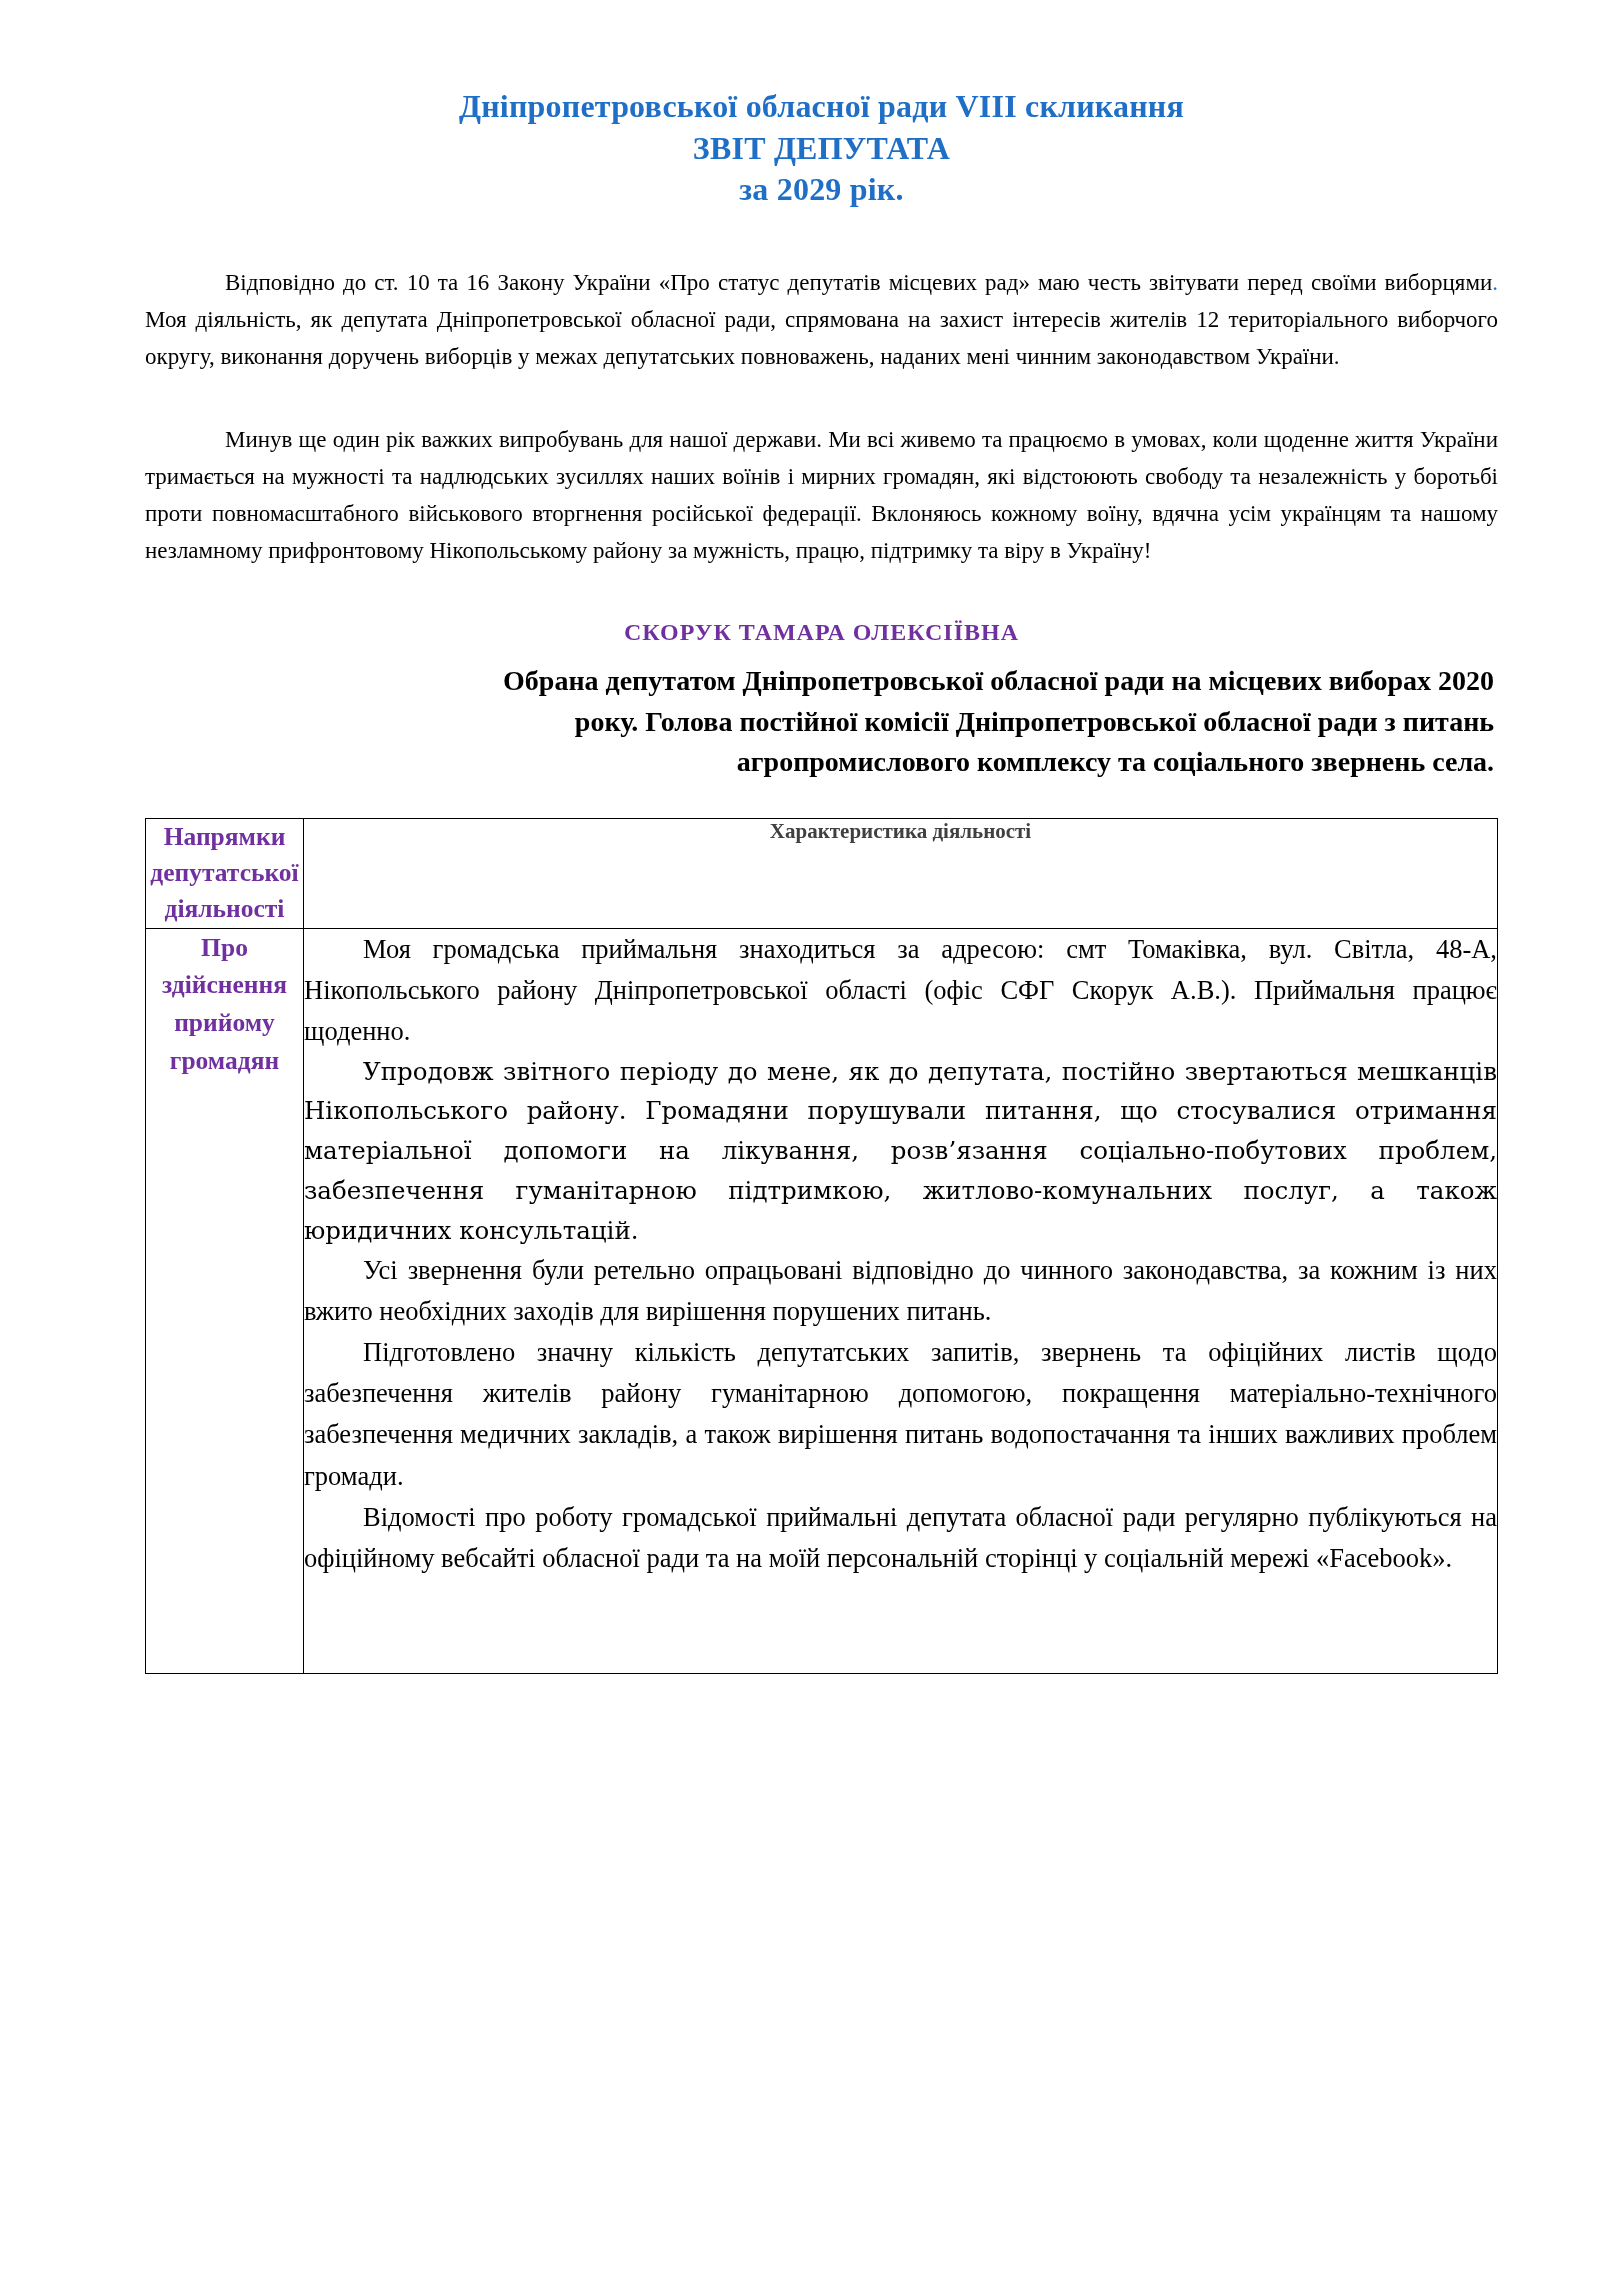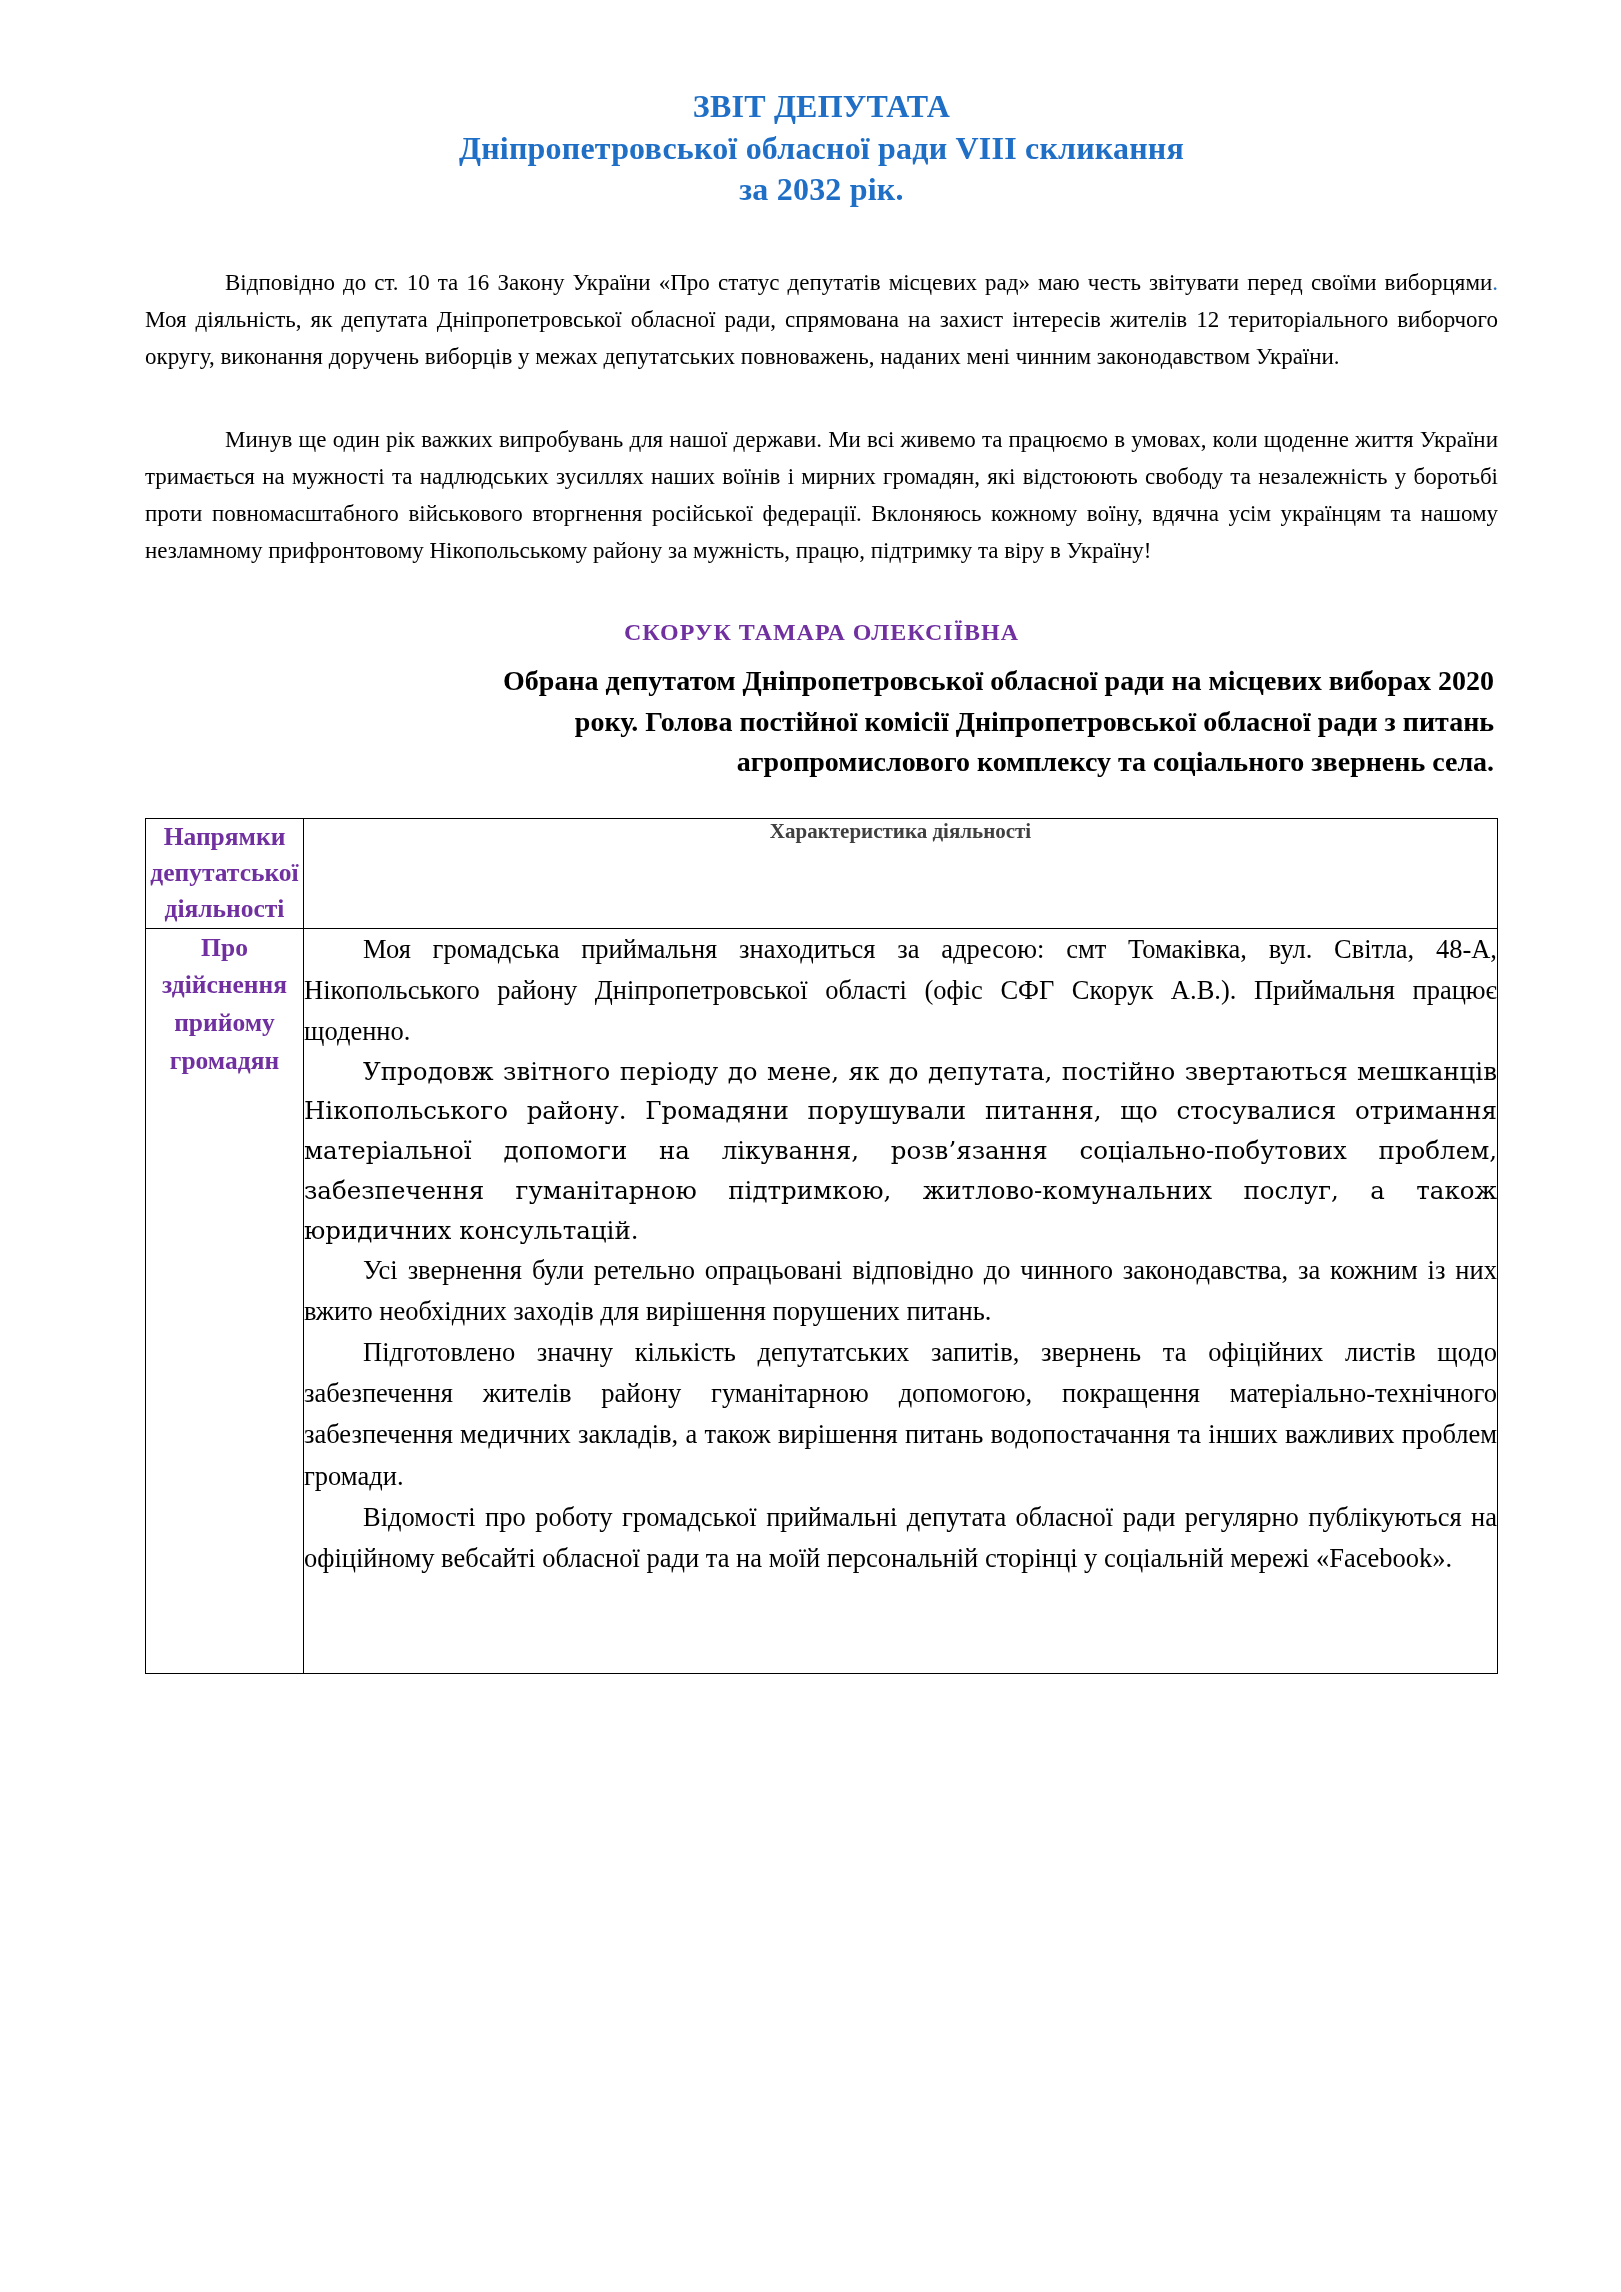--- a/index.html
+++ b/index.html
@@ -145,23 +145,23 @@
     height: 94px;
   }
 </style>
 </head>
 <body>
 
 <div class="page">
   <div class="content">
 
     <div class="title-block">
+      <div class="title-line title-line-2">Дніпропетровської  обласної ради VIII скликання</div>
       <div class="title-line title-line-1">ЗВІТ ДЕПУТАТА</div>
-      <div class="title-line title-line-2">Дніпропетровської  обласної ради VIII скликання</div>
-      <div class="title-line title-line-3">за 2032 рік.</div>
+      <div class="title-line title-line-3">за 2029 рік.</div>
     </div>
 
     <p class="para para-1"><span>Відповідно до ст. 10 та 16 Закону України  «Про статус депутатів місцевих рад» маю честь звітувати перед своїми виборцями</span><span class="blue-dot">.</span><span>  Моя діяльність, як депутата Дніпропетровської обласної ради, спрямована на захист інтересів жителів 12 територіального виборчого округу, виконання доручень виборців у межах  депутатських повноважень, наданих мені чинним законодавством України.</span></p>
 
     <p class="para para-2">Минув ще один рік важких випробувань для нашої держави. Ми всі живемо та працюємо в умовах, коли щоденне життя України тримається на мужності та надлюдських зусиллях наших воїнів і мирних громадян, які відстоюють свободу та незалежність у боротьбі проти повномасштабного військового вторгнення російської федерації. Вклоняюсь кожному воїну, вдячна усім українцям та нашому незламному  прифронтовому Нікопольському району за мужність, працю, підтримку та віру в Україну!</p>
 
     <div class="name-heading">СКОРУК  ТАМАРА  ОЛЕКСІЇВНА</div>
 
     <div class="role-desc">
       <div>Обрана депутатом Дніпропетровської обласної ради  на місцевих виборах 2020</div>

